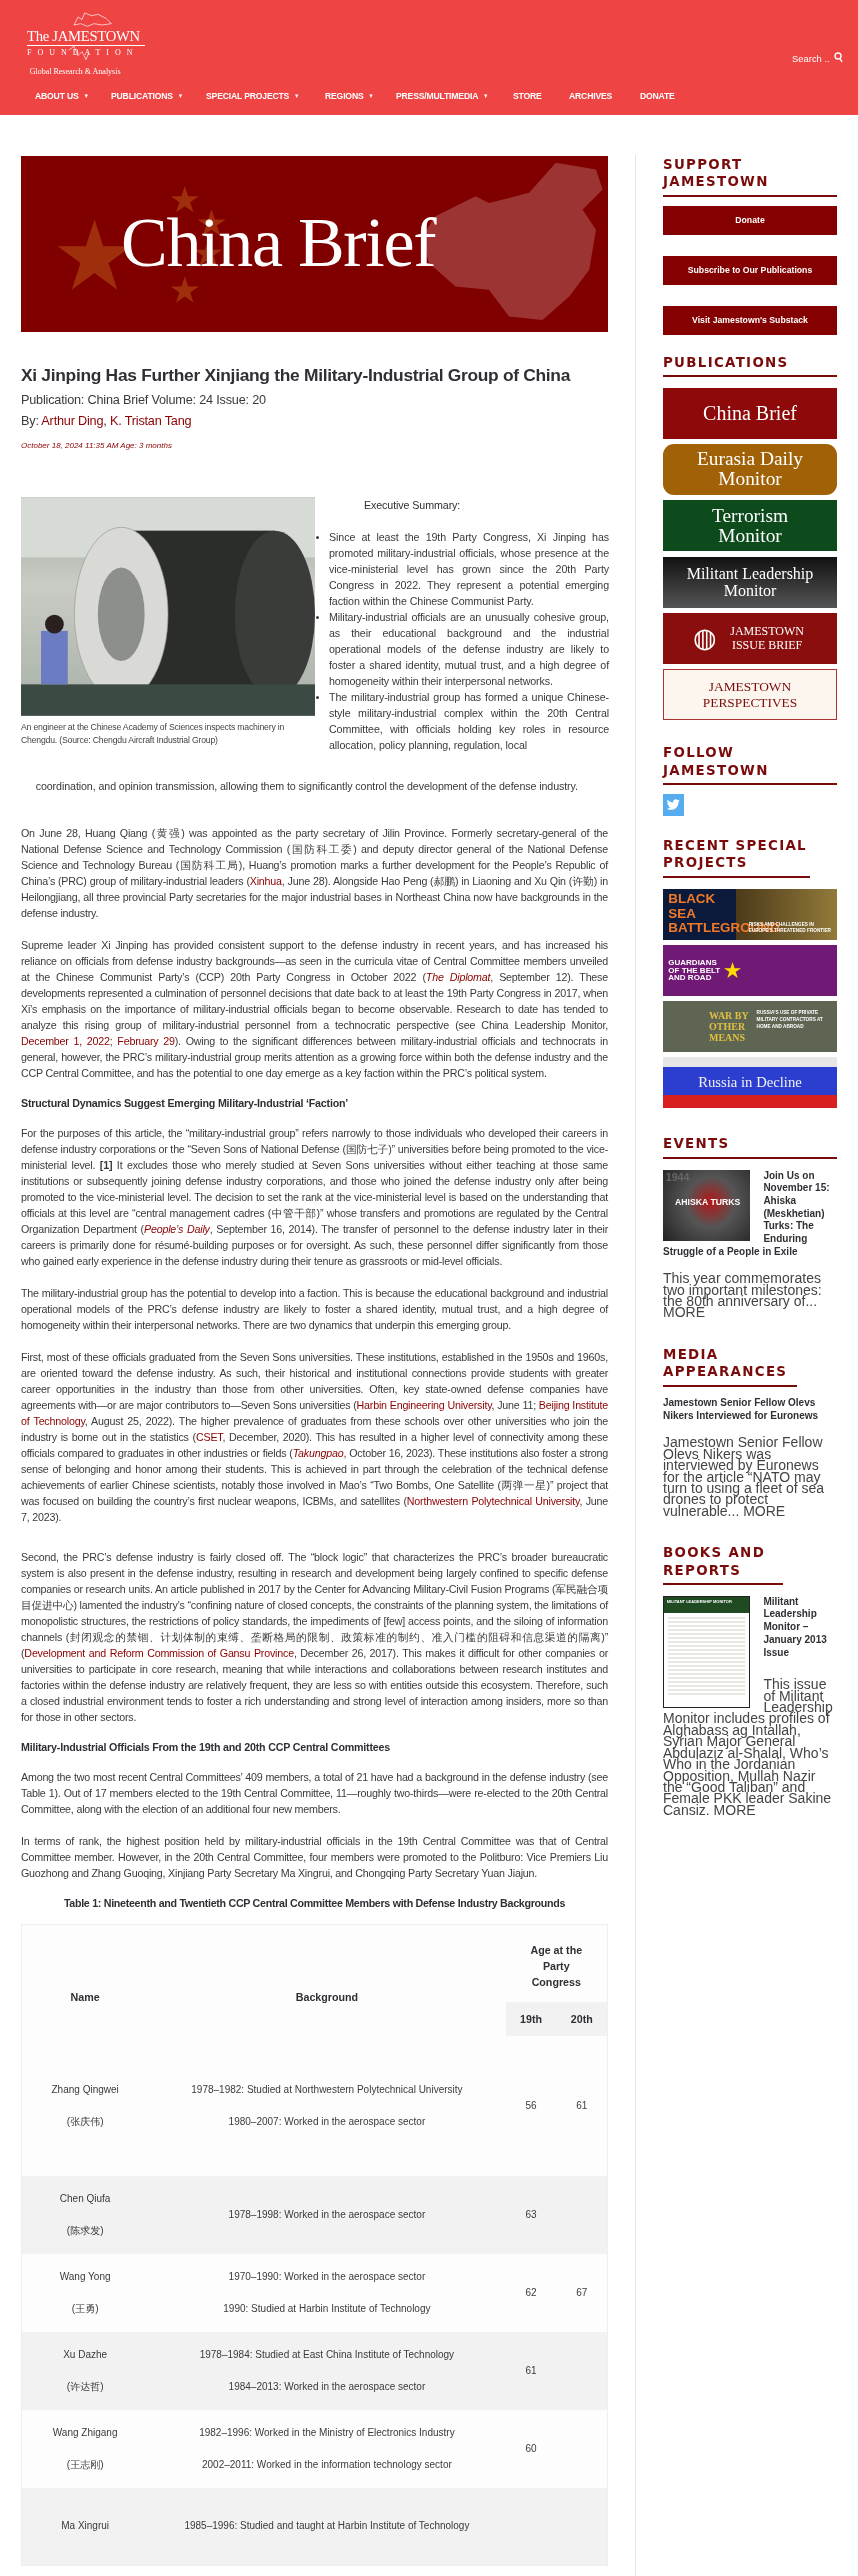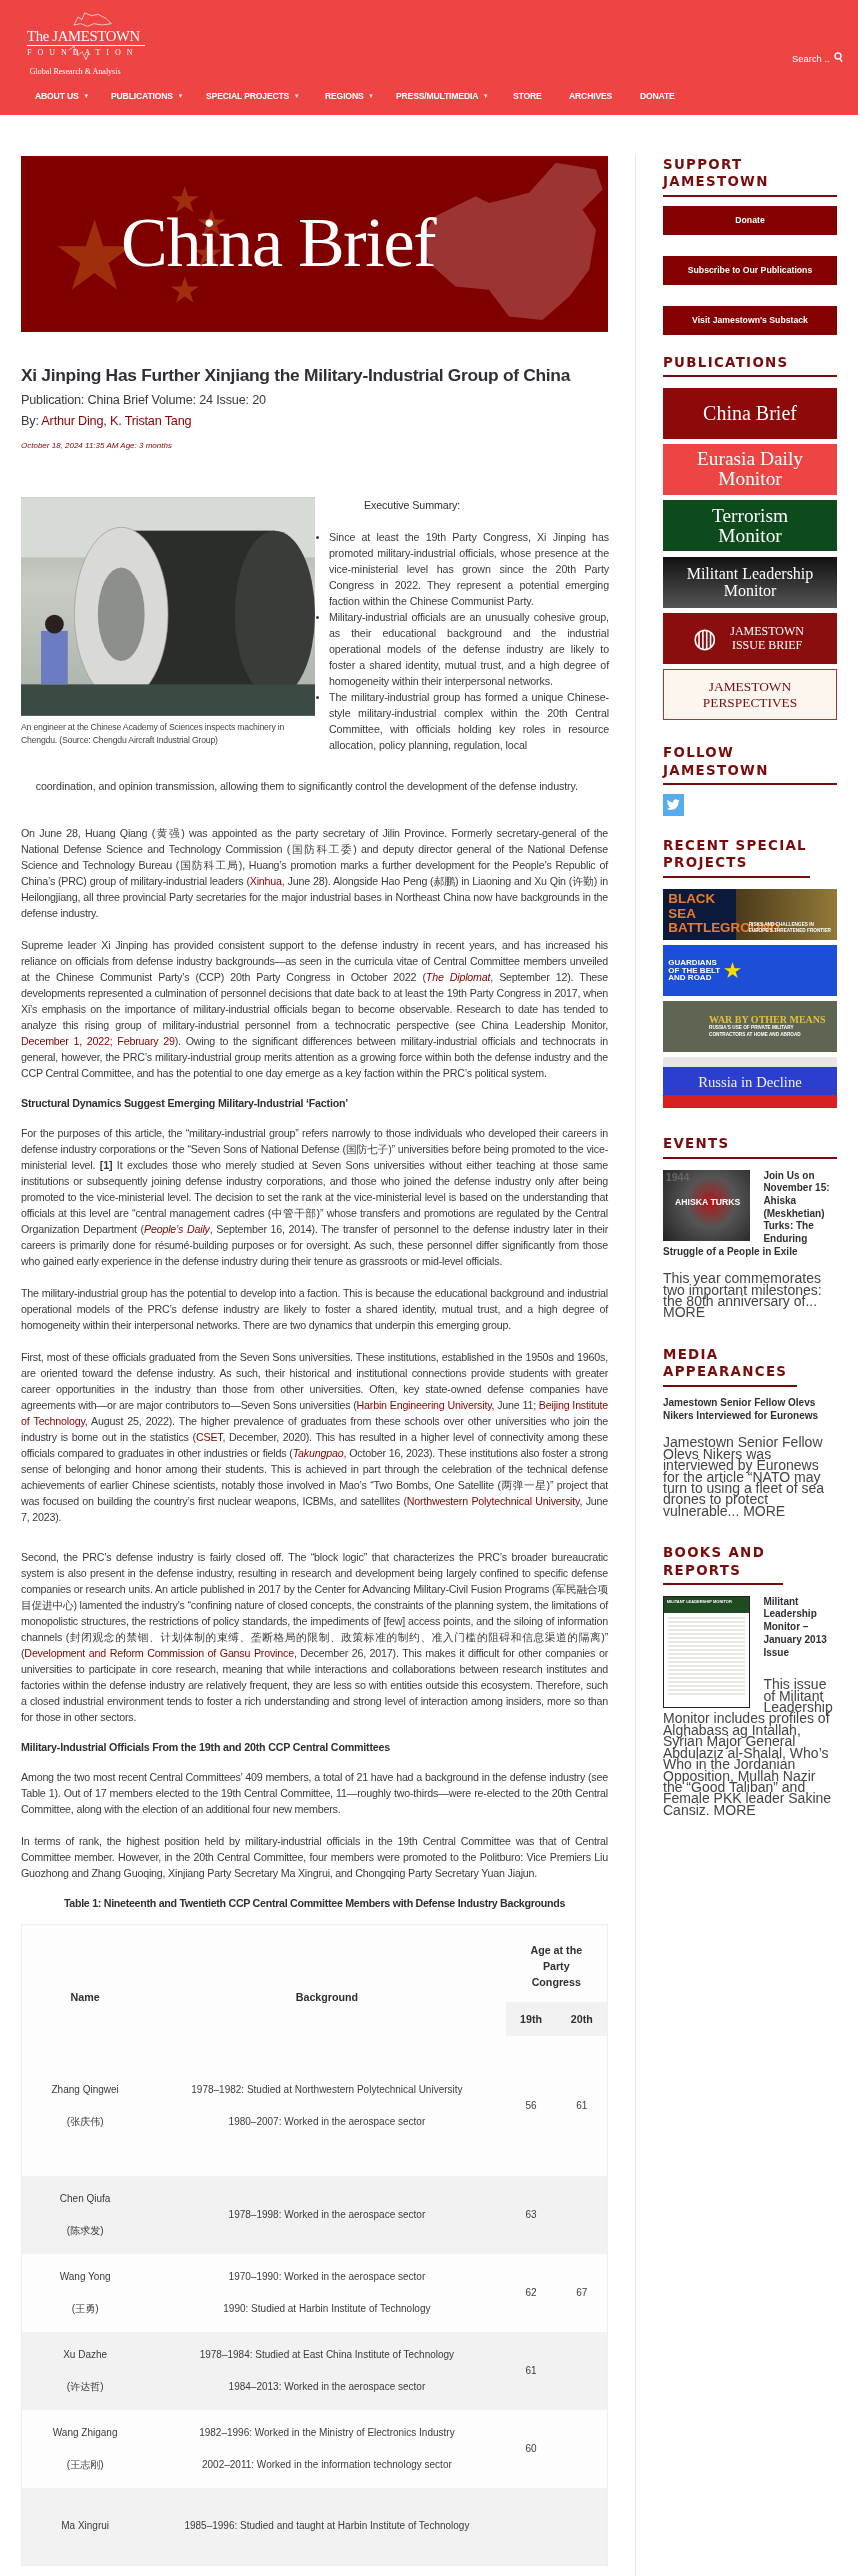--- a/index.html
+++ b/index.html
@@ -60,29 +60,29 @@
   .name-cell { width: 127px; }
   .bg-cell { width: 358px; }
   .age-cell { width: 51px; }
   .cell-line { display: block; padding: 8px 0; }
 
   
   .sb-head { font-family: "DejaVu Sans", sans-serif; font-size: 13.4px; font-weight: bold; color: #7a0b0b; letter-spacing: 1.3px; line-height: 17.4px; border-bottom: 2px solid #7a0b0b; padding-bottom: 4px; margin-bottom: 10.7px; }
   .sb-btn { display: block; width: 174px; height: 29px; background: #850000; color: #fff; font-weight: bold; font-size: 8.7px; text-align: center; line-height: 29px; margin-bottom: 21px; }
   .pub-banner { width: 174px; height: 51px; margin-bottom: 5.3px; display: flex; align-items: center; justify-content: center; text-align: center; font-family: "Liberation Serif", serif; color: #fff; line-height: 20px; position: relative; overflow: hidden; }
   .pub-banner.cb { background: #8e0a0a; font-size: 20px; }
-  .pub-banner.edm { background: #ef4444; font-size: 19.4px; }
+  .pub-banner.edm { background: #a16207; font-size: 19.4px; border-radius: 11px; }
   .pub-banner.tm { background: #0d4a1c; font-size: 19.4px; }
   .pub-banner.mlm { background: linear-gradient(180deg,#111 0%,#555 100%); font-size: 16px; line-height: 17.4px; }
   .pub-banner.jib { background: #8b0e0e; font-size: 12px; line-height: 14.7px; }
   .pub-banner.jp { background: #fdf6ef; border: 0.7px solid #a33; color: #7a0b0b; font-size: 13.4px; line-height: 16px; }
   .twitter { width: 21.4px; height: 21.4px; background: #55acee; display: flex; align-items: center; justify-content: center; margin: 9.4px 0 21.4px; }
   .sp-banner { width: 174px; height: 51px; margin-bottom: 5.3px; position: relative; overflow: hidden; display: flex; align-items: center; }
   .sp-banner.bsb { background: linear-gradient(90deg,#0b1a3a 0%,#0b1a3a 42%,#4c3a1a 42%,#927a3a 100%); color: #f07a2a; font-weight: bold; font-size: 13.4px; line-height: 14.7px; padding-left: 5.3px; }
-  .sp-banner.gbr { background: #1d4ed8; color: #fff; font-weight: bold; font-size: 8px; line-height: 7.4px; padding-left: 5.3px; }
+  .sp-banner.gbr { background: #701a75; color: #fff; font-weight: bold; font-size: 8px; line-height: 7.4px; padding-left: 5.3px; }
   .sp-banner.wbom { background: #5f6553; color: #e0c040; font-family: "Liberation Serif", serif; font-weight: bold; font-size: 10px; justify-content: flex-end; padding-right: 8px; }
   .sp-banner.rid { background: linear-gradient(180deg,#e6e6e6 0%,#e6e6e6 20%,#2c3ed0 20%,#2c3ed0 75%,#d92020 75%,#d92020 100%); color: #f2f2f2; font-family: "Liberation Serif", serif; font-size: 14.7px; justify-content: center; }
   .sb-item-title { font-weight: bold; color: #2f2f35; font-size: 10px; line-height: 12.7px; }
   .sb-item-text { font-size: 14px; color: #444; line-height: 11.4px; }
   .event-block { overflow: hidden; margin-bottom: 27px; }
   .event-img { float: left; width: 87px; height: 71px; margin-right: 13.4px; background: radial-gradient(circle at 55% 45%, #b31818 0%, #555 40%, #222 100%); position: relative; }
   .book-img { float: left; width: 87px; height: 112px; margin-right: 13.4px; background: #fff; border: 1.3px solid #222; position: relative; }
 </style>
 </head>
 <body>
@@ -338,21 +338,21 @@
   <div class="sb-head" style="width:147px">RECENT SPECIAL PROJECTS</div>
   <a class="sp-banner bsb">
       <span style="width:67px">BLACK SEA BATTLEGROUND</span>
       <span style="color:#fff; font-size:4.7px; line-height:6px; width:87px; margin-left:13.4px; margin-top:27px">RISKS AND CHALLENGES IN EUROPE'S THREATENED FRONTIER</span>
     </a>
   <a class="sp-banner gbr">
       <span style="width:53px">GUARDIANS OF THE BELT AND ROAD</span>
       <span style="color:#ffdc00; font-size:19px; margin-left:2.7px">★</span>
     </a>
   <a class="sp-banner wbom">
-      <span style="display:flex; flex-direction:column; width:120px">
+      <span style="display:flex; flex-direction:row; width:120px">
         <span>WAR BY OTHER MEANS</span>
         <span style="color:#fff; font-size:4.7px; line-height:6.7px; font-family:'Liberation Sans',sans-serif">RUSSIA'S USE OF PRIVATE MILITARY CONTRACTORS AT HOME AND ABROAD</span>
       </span>
     </a>
   <a class="sp-banner rid">
       <span>Russia in Decline</span>
     </a>
 
   <div class="sb-head" style="margin-top:27px">EVENTS</div>
   <div class="event-block">

